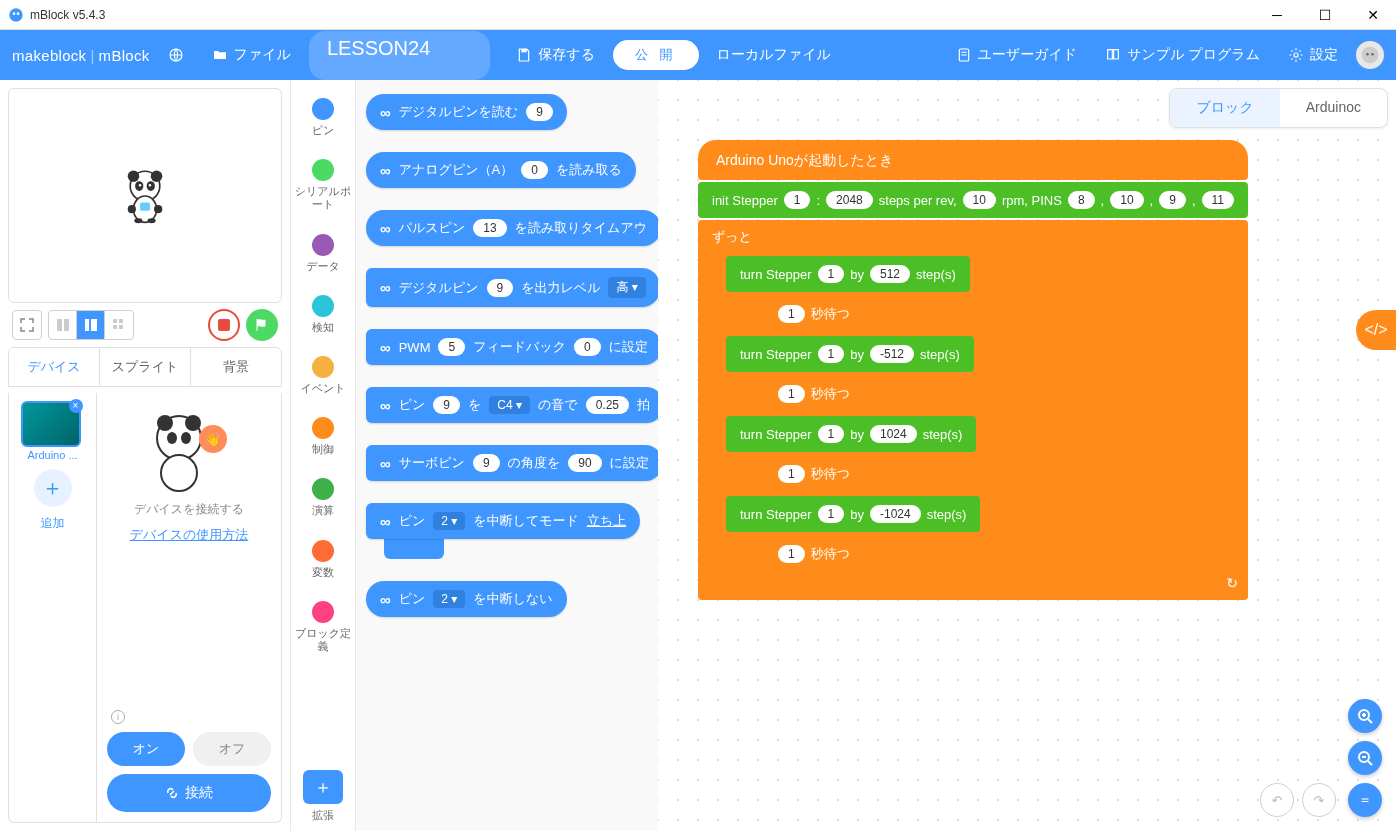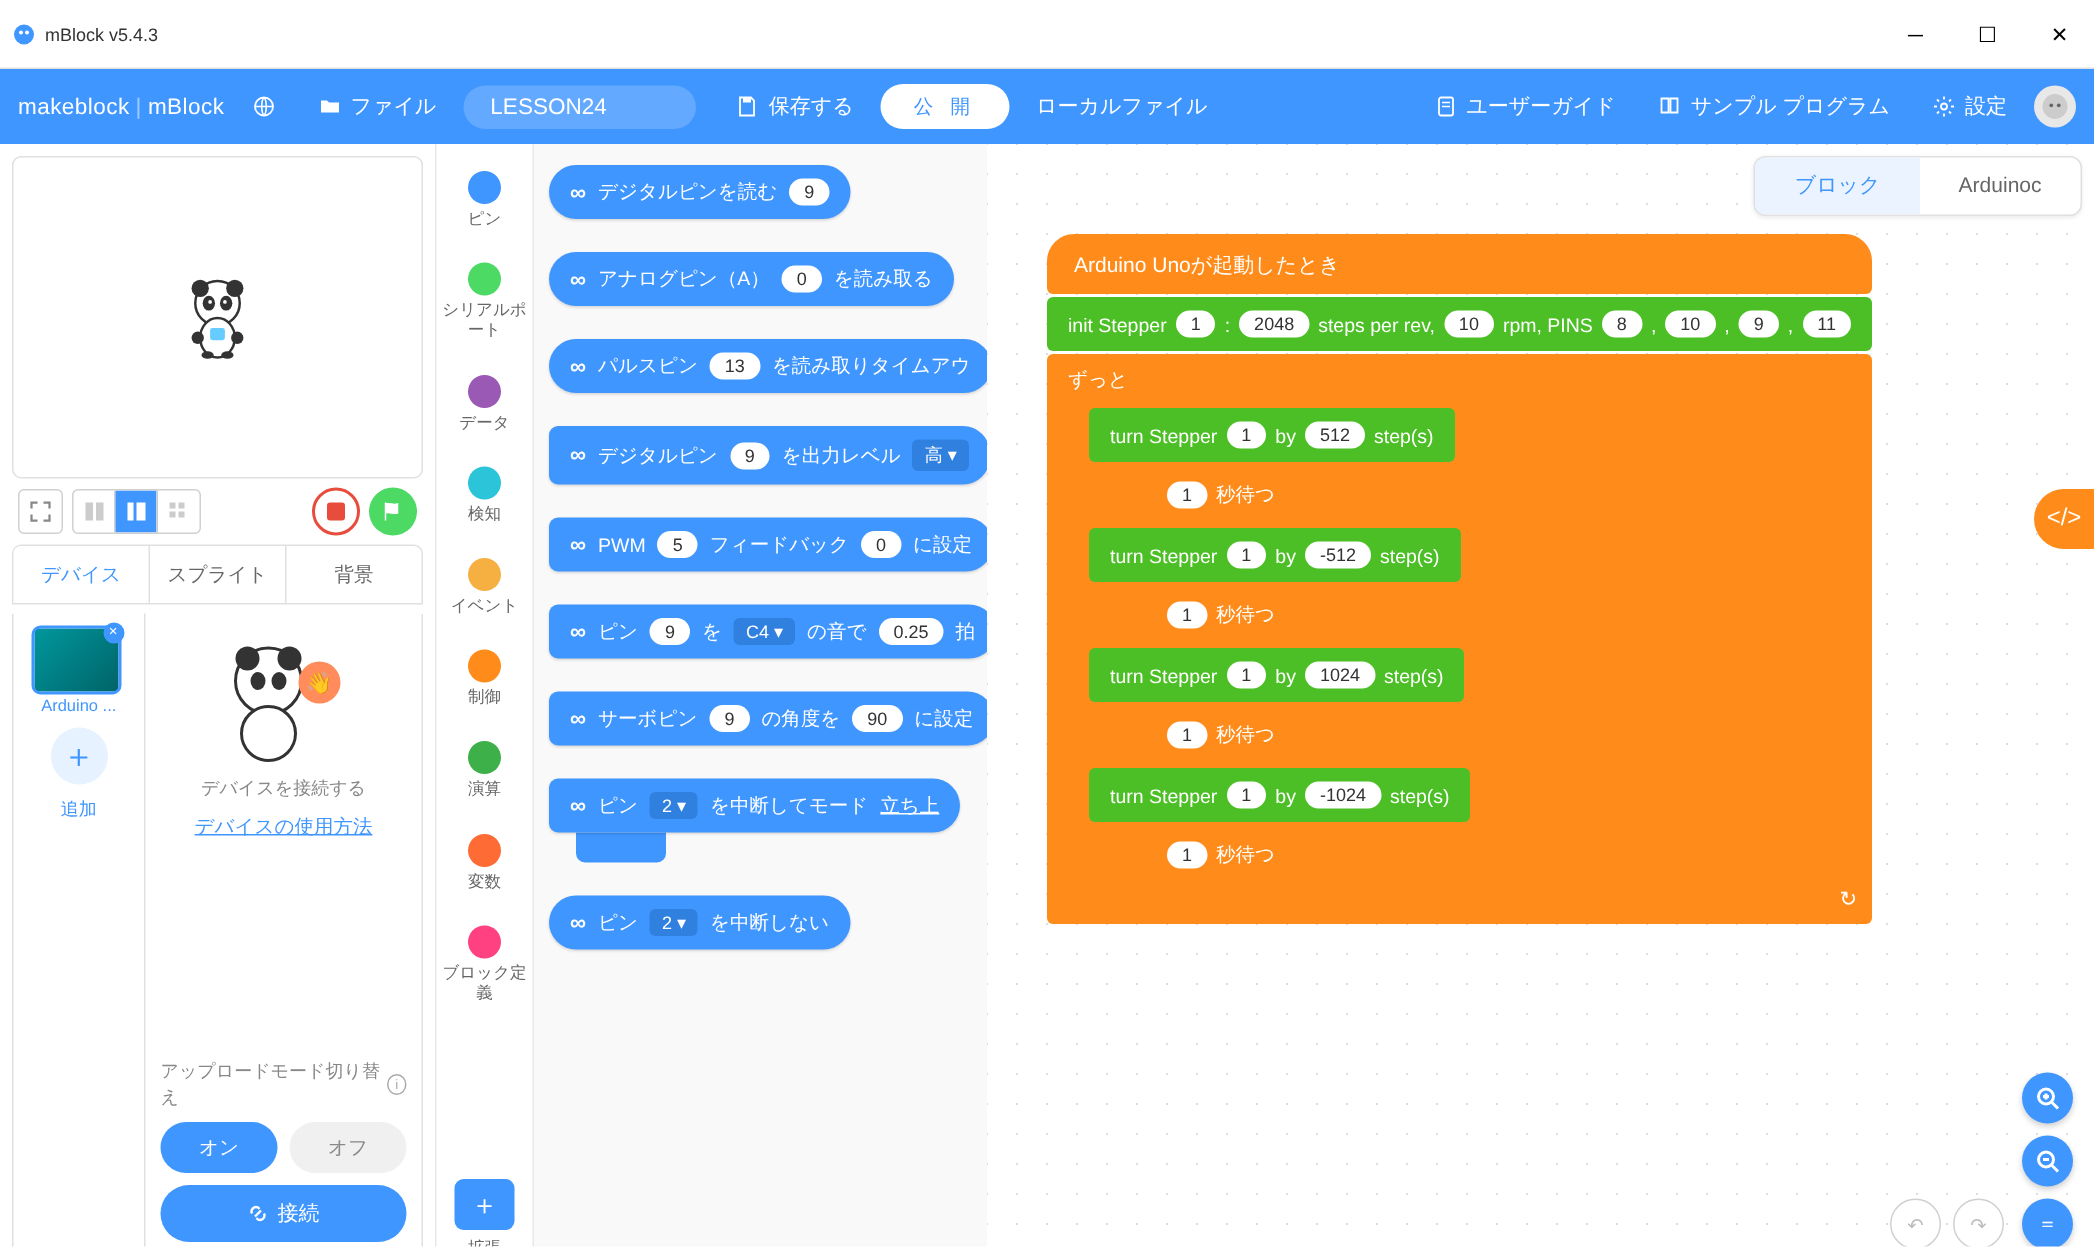--- a/index.html
+++ b/index.html
@@ -1,31 +1,31 @@
 <!DOCTYPE html>
 <html><head>
 <meta charset="utf-8">
 <style>
 * { margin: 0; padding: 0; box-sizing: border-box; font-family: -apple-system, BlinkMacSystemFont, "Segoe UI", "Hiragino Sans", "Meiryo", sans-serif; }
 body { background: #fff; width: 1396px; height: 831px; overflow: hidden; font-size: 13px; }
 
 
-.titlebar { height: 46px; display: flex; align-items: center; padding: 0 8px; background: #fff; border-bottom: 1px solid #e0e0e0; }
+.titlebar { height: 30px; display: flex; align-items: center; padding: 0 8px; background: #fff; border-bottom: 1px solid #e0e0e0; }
 .titlebar-icon { width: 16px; height: 16px; margin-right: 6px; }
 .titlebar-title { flex: 1; font-size: 12px; color: #333; }
 .titlebar-btns { display: flex; gap: 18px; }
 .titlebar-btn { width: 30px; height: 30px; display: flex; align-items: center; justify-content: center; cursor: pointer; font-size: 14px; }
 
 
 .header { height: 50px; background: #4096ff; display: flex; align-items: center; padding: 0 12px; color: #fff; gap: 8px; }
 .logo { font-weight: 400; font-size: 15px; letter-spacing: 0.3px; }
 .logo-sep { opacity: 0.5; margin: 0 4px; }
 .header-btn { display: flex; align-items: center; gap: 6px; padding: 4px 10px; cursor: pointer; font-size: 14px; }
 .header-icon { width: 16px; height: 16px; fill: currentColor; }
-.project-name { background: rgba(255,255,255,0.18); border-radius: 16px; padding: 6px 60px 6px 18px; color: #fff; font-size: 15px; }
+.project-name { background: rgba(255,255,255,0.18); border-radius: 16px; padding: 6px 60px 20px 18px; color: #fff; font-size: 20px; }
 .save-btn { margin-left: 8px; }
 .publish-pill { background: #fff; color: #4096ff; border-radius: 16px; padding: 6px 22px; font-weight: 500; letter-spacing: 4px; cursor: pointer; }
 .header-spacer { flex: 1; }
 .avatar-circle { width: 28px; height: 28px; border-radius: 50%; background: #e8e8e8; display: flex; align-items: center; justify-content: center; }
 
 
 .main { display: flex; height: calc(100% - 80px); }
 
 
 .left-panel { width: 290px; padding: 8px; display: flex; flex-direction: column; gap: 6px; }
@@ -268,21 +268,20 @@
               <ellipse cx="47" cy="35" rx="5" ry="6" fill="#333"></ellipse>
               <ellipse cx="40" cy="70" rx="18" ry="18" fill="#fff" stroke="#333" stroke-width="2"></ellipse>
               <circle cx="74" cy="36" r="14" fill="#ff8c5a"></circle>
               <text x="74" y="41" font-size="14" fill="#fff" text-anchor="middle">👋</text>
             </svg>
         </div>
         <div class="helper-text">デバイスを接続する</div>
         <div class="helper-link">デバイスの使用方法</div>
         <div style="flex:1"></div>
         <div style="width:100%;display:flex;align-items:center">
-            <span class="upload-label">アップロードモード切り替え</span>
             <span class="upload-info">i</span>
           </div>
         <div class="toggle-row">
           <div class="toggle-btn toggle-on">オン</div>
           <div class="toggle-btn toggle-off">オフ</div>
         </div>
         <div class="connect-btn">
           <svg width="14" height="14" viewBox="0 0 14 14">
               <path d="M5 9l4-4M3 7a3 3 0 014-4l1 1M11 7a3 3 0 01-4 4l-1-1" fill="none" stroke="#fff" stroke-width="1.6"></path>
             </svg>

